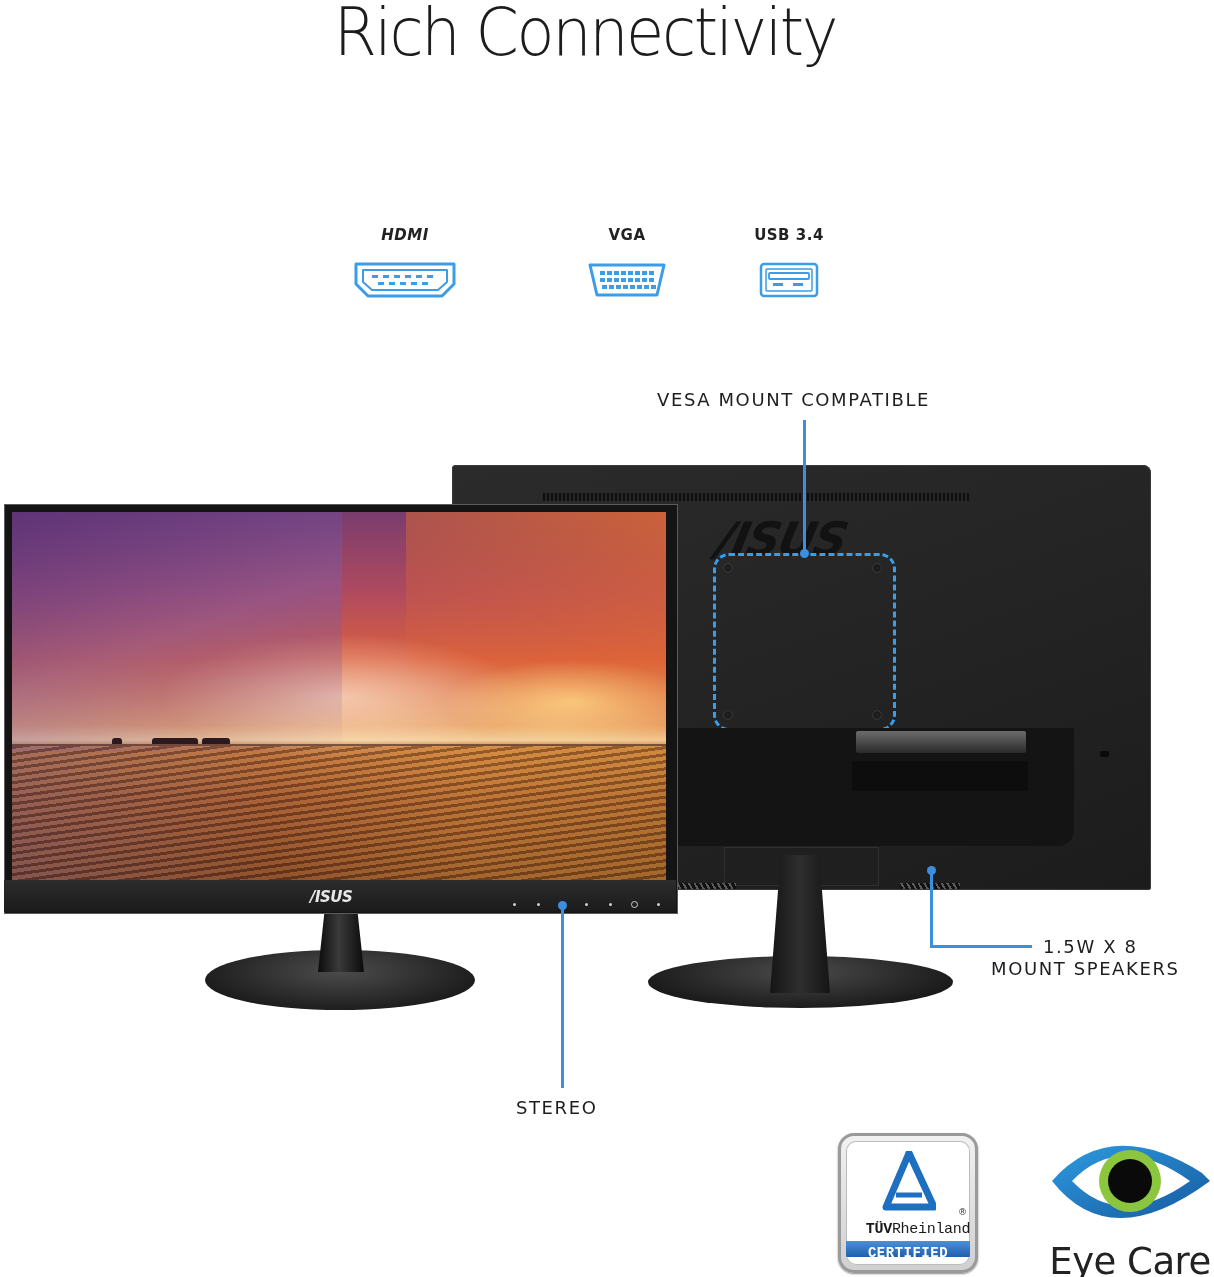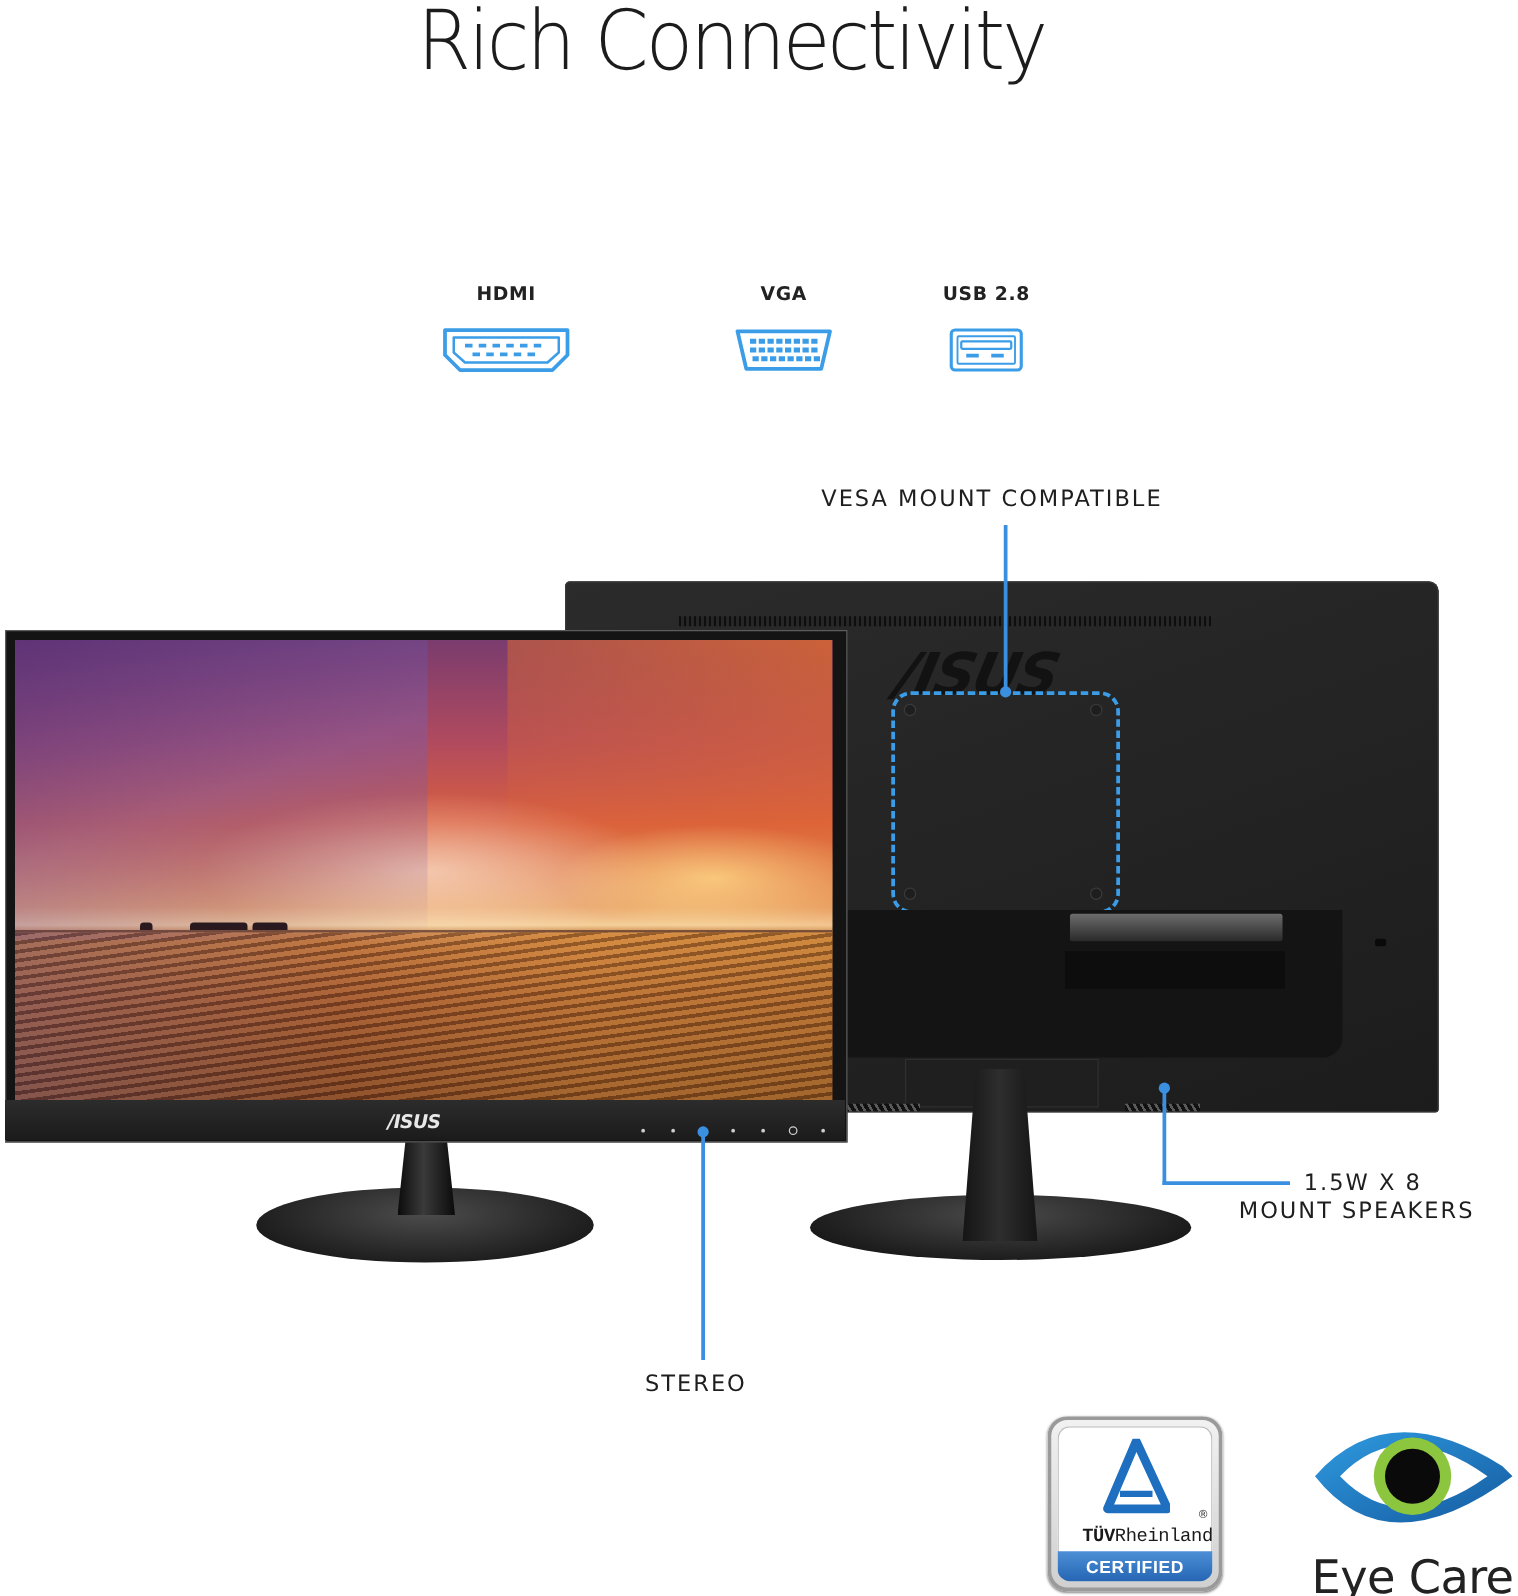--- a/index.html
+++ b/index.html
@@ -52,29 +52,29 @@
   .hotkey-power { top: 901px; width: 5px; height: 5px; border-radius: 50%; border: 1px solid #cfcfcf; }
   .front-neck { left: 318px; top: 912px; width: 46px; height: 60px; background: linear-gradient(90deg, #0b0b0b, #3a3a3a 45%, #0b0b0b); clip-path: polygon(14% 0, 86% 0, 100% 100%, 0 100%); }
   .front-base { left: 205px; top: 950px; width: 270px; height: 60px; border-radius: 50%; background: radial-gradient(ellipse at 50% 35%, #4c4c4c, #222 65%, #0c0c0c); }
 
   
   .tuv { left: 838px; top: 1133px; width: 140px; height: 140px; border-radius: 16px; background: linear-gradient(180deg, #f2f2f2, #cfcfcf); box-shadow: inset 0 0 0 3px #9a9a9a, 0 1px 2px #888; }
   .tuv-inner { left: 8px; top: 8px; width: 124px; height: 124px; border-radius: 10px; background: #ffffff; overflow: hidden; box-shadow: inset 0 0 0 1px #bbb; }
   .tuv-name { left: 0; width: 144px; top: 80px; text-align: center; font-family: Liberation Mono, monospace; font-size: 15px; color: #1a1a1a; letter-spacing: -0.3px; }
   .tuv-name b { font-weight: bold; }
   .tuv-reg { left: 112px; top: 66px; font-size: 9px; color: #333; }
-  .tuv-cert { left: 0; top: 100px; width: 124px; height: 28px; background: linear-gradient(180deg, #4d8fd6, #1f5fae); color: #fff; text-align: center; font-family: Liberation Sans, sans-serif; font-weight: bold; font-size: 14px; line-height: 24px; letter-spacing: 0.5px; }
+  .tuv-cert { left: 0; top: 100px; width: 124px; height: 16px; background: linear-gradient(180deg, #4d8fd6, #1f5fae); color: #fff; text-align: center; font-family: Liberation Mono, monospace; font-weight: bold; font-size: 14px; line-height: 24px; letter-spacing: 0.5px; }
   .eye-label { left: 1048px; width: 164px; top: 1240px; text-align: center; font-size: 37px; color: #222; letter-spacing: -0.5px; }
 </style>
 </head>
 <body>
 
 <div class="abs title">Rich Connectivity</div>
 
-<div class="abs port" style="left:335px; top:226px;">
+<div class="abs port" style="left:335px; top:226px;font-style:italic;">
   <span class="port-label">HDMI</span>
   <svg class="port-icon" width="102" height="36" viewBox="0 0 102 36">
     <path d="M2 2 H100 V22 L88 34 H14 L2 22 Z" fill="none" stroke="#3b9de8" stroke-width="3" stroke-linejoin="round"></path>
     <path d="M9 8 H93 V20 L84 28 H18 L9 20 Z" fill="none" stroke="#3b9de8" stroke-width="2" stroke-linejoin="round"></path>
     <g fill="#3b9de8">
       <rect x="18" y="13" width="6" height="3"></rect>
         <rect x="29" y="13" width="6" height="3"></rect>
         <rect x="40" y="13" width="6" height="3"></rect>
         <rect x="51" y="13" width="6" height="3"></rect>
         <rect x="62" y="13" width="6" height="3"></rect>
@@ -115,21 +115,21 @@
         <rect x="36" y="23" width="5" height="4"></rect>
         <rect x="43" y="23" width="5" height="4"></rect>
         <rect x="50" y="23" width="5" height="4"></rect>
         <rect x="57" y="23" width="5" height="4"></rect>
         <rect x="64" y="23" width="5" height="4"></rect>
     </g>
   </svg>
 </div>
 
 <div class="abs port" style="left:719px; top:226px;">
-  <span class="port-label">USB 2.8</span>
+  <span class="port-label">USB 3.4</span>
   <svg class="port-icon" width="60" height="36" viewBox="0 0 60 36">
     <rect x="2" y="2" width="56" height="32" rx="3" fill="none" stroke="#3b9de8" stroke-width="2.5"></rect>
     <rect x="7" y="7" width="46" height="22" rx="1" fill="none" stroke="#3b9de8" stroke-width="1.5"></rect>
     <rect x="10" y="11" width="40" height="6" rx="1" fill="none" stroke="#3b9de8" stroke-width="1.8"></rect>
     <rect x="14" y="21" width="10" height="3" fill="#3b9de8"></rect>
     <rect x="34" y="21" width="10" height="3" fill="#3b9de8"></rect>
   </svg>
 </div>
 
 <div class="abs callout-label" style="left:657px; top:389px;">VESA MOUNT COMPATIBLE</div>

